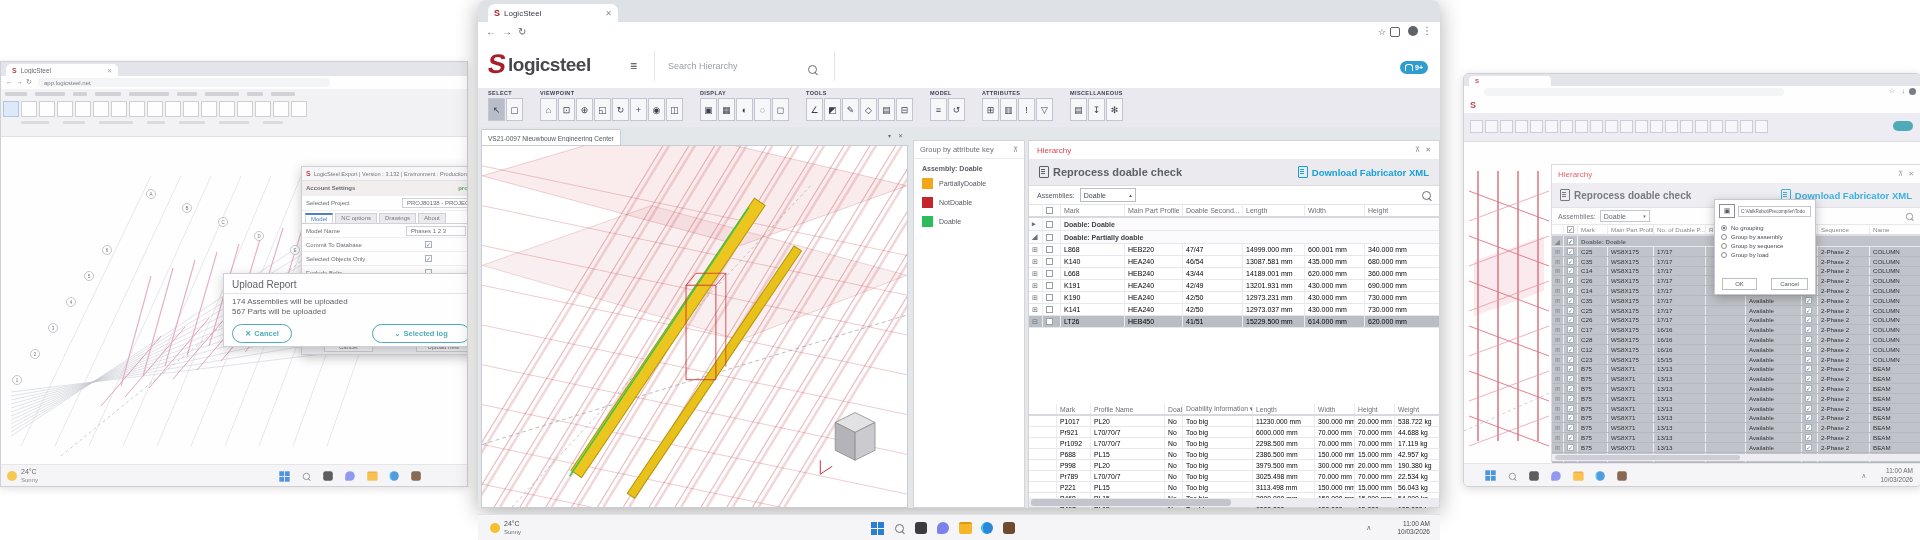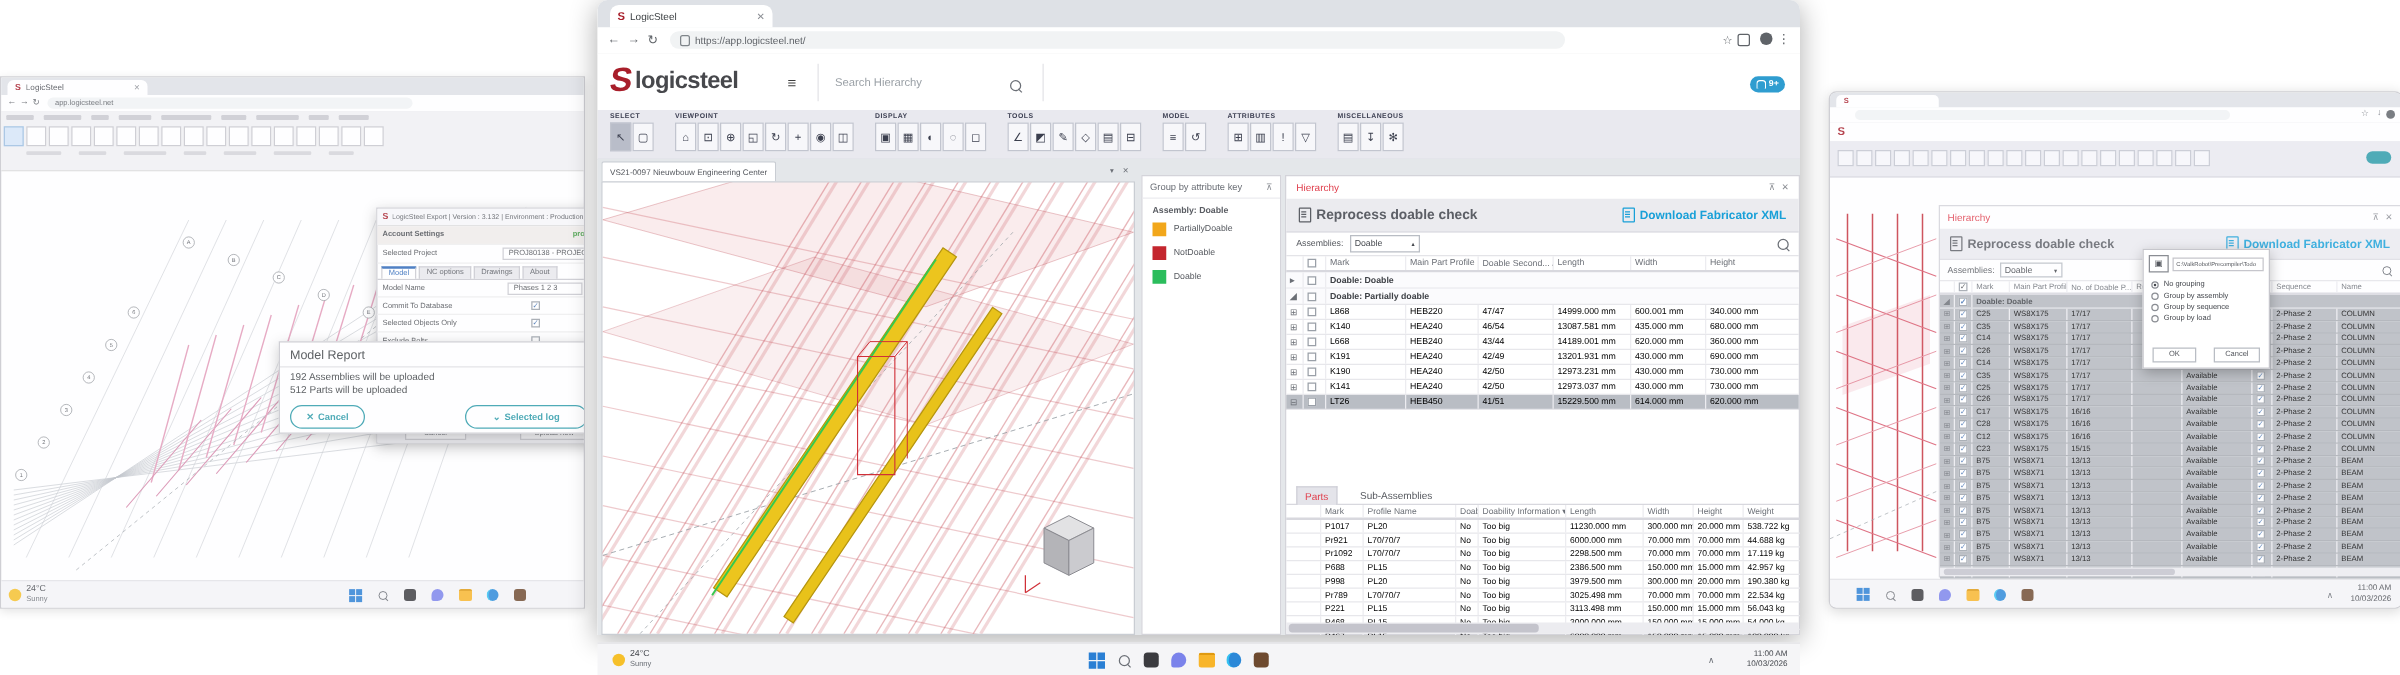--- a/index.html
+++ b/index.html
@@ -271,23 +271,23 @@
             <span class="cb" style="margin-left: auto; margin-right: 60px;"></span>
           </div>
         </div>
       <div style="position:absolute;left:0;bottom:0;width:100%;height:15px;background:#e8e8ec;border-top:1px solid #d0d0d6;display:flex;align-items:center;justify-content:space-around;">
         <span style="font-size:6px;color:#55585e;background:#f4f4f6;border:1px solid #c2c2c8;padding:1px 14px;">Cancel</span>
         <span style="font-size:6px;color:#55585e;background:#f4f4f6;border:1px solid #c2c2c8;padding:1px 10px;">Upload new</span>
       </div>
     </div>
 
     <div class="abs dlg" style="left:222px;top:211px;width:268px;height:72px;z-index:25;">
-      <div style="font-size:10px;color:#3c4043;padding:5px 8px 3px 8px;border-bottom:1px solid #e0e0e4;">Model Report</div>
-      <div style="font-size:8px;color:#3c4043;padding:3px 8px 0 8px;">192 Assemblies will be uploaded</div>
-      <div style="font-size:8px;color:#3c4043;padding:1px 8px 0 8px;">512 Parts will be uploaded</div>
+      <div style="font-size:10px;color:#3c4043;padding:5px 8px 3px 8px;border-bottom:1px solid #e0e0e4;">Upload Report</div>
+      <div style="font-size:8px;color:#3c4043;padding:3px 8px 0 8px;">174 Assemblies will be uploaded</div>
+      <div style="font-size:8px;color:#3c4043;padding:1px 8px 0 8px;">567 Parts will be uploaded</div>
       <div id="upload-btns" style="position:absolute;left:0;bottom:5px;width:100%;height:17px;">
           <div class="pill-btn" style="position: absolute; top: 0px; left: 8px; width: 58px; height: 17px;">
             <span>✕</span>
             <span>Cancel</span>
           </div>
           <div class="pill-btn" style="position: absolute; top: 0px; left: 148px; width: 96px; height: 17px;">
             <span>⌄</span>
             <span>Selected log</span>
           </div>
         </div>
@@ -854,24 +854,20 @@
       <div class="btab" style="left:10px;top:4px;width:118px;height:18px;">
         <span style="color:#a81e2a;font-size:9px;font-weight:bold;">S</span>
         <span class="nowrap" style="font-size:8px;color:#3c4043;flex:1;">LogicSteel</span>
         <span style="font-size:8px;color:#8a8d93;">✕</span>
       </div>
     </div>
     <div class="abs urlbar" style="left:0;top:22px;width:962px;height:21px;">
       <span class="abs navglyph" style="left:8px;top:4px;font-size:10px;">←</span>
       <span class="abs navglyph" style="left:24px;top:4px;font-size:10px;">→</span>
       <span class="abs navglyph" style="left:40px;top:4px;font-size:10px;">↻</span>
-      <div class="abs urlpill" style="left:58px;top:3px;width:700px;height:14px;padding:0 8px;">
-        <span style="width:6px;height:7px;border:1px solid #80868b;border-radius:2px;display:inline-block;"></span>
-        <span style="font-size:8px;">https://app.logicsteel.net/</span>
-      </div>
       <span class="abs" style="right:54px;top:5px;font-size:9px;color:#5f6368;">☆</span>
       <span class="abs" style="right:40px;top:5px;width:8px;height:8px;border:1px solid #5f6368;border-radius:2px;"></span>
       <span class="abs" style="right:22px;top:4px;width:10px;height:10px;border-radius:50%;background:#5f6368;"></span>
       <span class="abs" style="right:8px;top:3px;font-size:10px;color:#5f6368;">⋮</span>
     </div>
 
     <div class="abs" style="left:0;top:43px;width:962px;height:45px;background:#fff;">
       <div class="abs" style="left:10px;top:8px;display:flex;align-items:center;gap:2px;">
         <span class="brand-s">S</span>
         <span class="brand-txt">logicsteel</span>
@@ -1178,24 +1174,20 @@
                 <span class="cb"></span>
               </div>
               <div class="tcell" style="width: 64px; font-size: 7px; flex: 0 0 auto;">LT26</div>
               <div class="tcell" style="width: 58px; font-size: 7px; flex: 0 0 auto;">HEB450</div>
               <div class="tcell" style="width: 60px; font-size: 7px; flex: 0 0 auto;">41/51</div>
               <div class="tcell" style="width: 62px; font-size: 7px; flex: 0 0 auto;">15229.500 mm</div>
               <div class="tcell" style="width: 60px; font-size: 7px; flex: 0 0 auto;">614.000 mm</div>
               <div class="tcell" style="width: 76px; font-size: 7px; flex: 0 0 auto;">620.000 mm</div>
             </div>
           </div>
-        <div id="hp-tabs" class="abs" style="left:0;top:246px;width:412px;height:16px;border-bottom:1px solid #d8d8de;">
-            <div class="dtab active" style="left: 8px; top: 2px; height: 14px; padding: 0px 6px;">Parts</div>
-            <div class="dtab idle" style="left: 53px; top: 2px; height: 14px; padding: 0px 6px;">Sub-Assemblies</div>
-          </div>
         <div id="parts-table" class="abs" style="left:0;top:263px;width:412px;">
             <div class="trow thead" style="height: 12px; border-bottom: 2px solid rgb(216, 216, 222);">
               <div class="tcell" style="width: 28px; font-size: 6.8px; flex: 0 0 auto;"></div>
               <div class="tcell" style="width: 34px; font-size: 6.8px; flex: 0 0 auto;">Mark</div>
               <div class="tcell" style="width: 74px; font-size: 6.8px; flex: 0 0 auto;">Profile Name</div>
               <div class="tcell" style="width: 18px; font-size: 6.8px; flex: 0 0 auto;">Doable</div>
               <div class="tcell" style="width: 70px; font-size: 6.8px; flex: 0 0 auto;">Doability Information ▾</div>
               <div class="tcell" style="width: 62px; font-size: 6.8px; flex: 0 0 auto;">Length</div>
               <div class="tcell" style="width: 40px; font-size: 6.8px; flex: 0 0 auto;">Width</div>
               <div class="tcell" style="width: 40px; font-size: 6.8px; flex: 0 0 auto;">Height</div>

